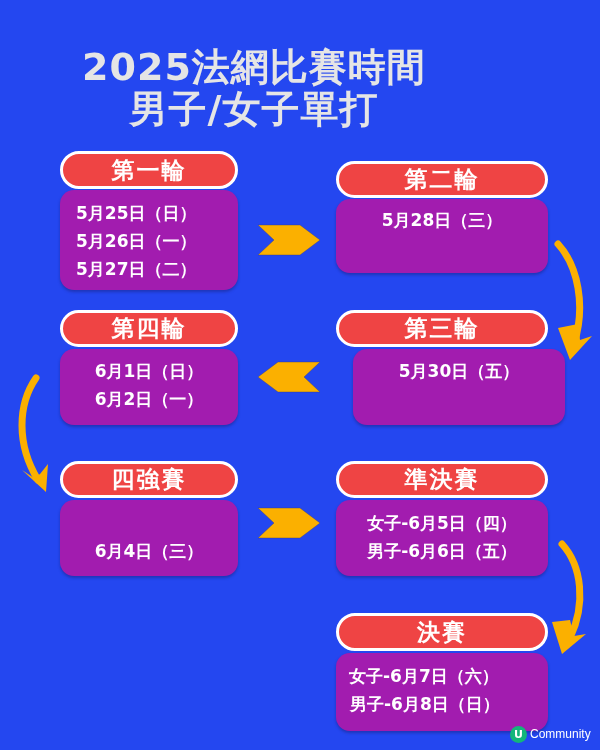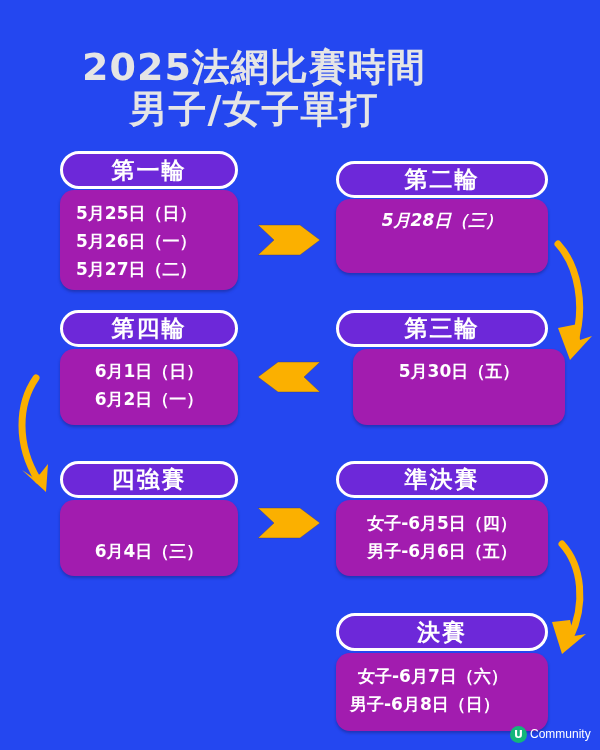--- a/index.html
+++ b/index.html
@@ -16,21 +16,21 @@
       text-align: center;
       font-weight: bold;
       font-size: 38px;
       letter-spacing: 1px;
       color: #e5e5e5;
     }
     .title.l1 { top: 42px; }
     .title.l2 { top: 84px; }
     .pill {
       position: absolute;
-      background: #6d28d9;
+      background: #ef4444;
       border: 3px solid #ffffff;
       border-radius: 20px;
       text-align: center;
       font-weight: bold;
       font-size: 23px;
       color: #ffffff;
       letter-spacing: 2px;
       z-index: 2;
     }
     .body-box {
@@ -85,21 +85,21 @@
   <div class="body-box" style="left:60px; top:190px; width:178px; height:100px;">
     <div class="line" style="top:12px; text-align:left; padding-left:16px;">5月25日（日）</div>
     <div class="line" style="top:40px; text-align:left; padding-left:16px;">5月26日（一）</div>
     <div class="line" style="top:68px; text-align:left; padding-left:16px;">5月27日（二）</div>
   </div>
 </div>
 
 <div>
   <div class="pill" style="left:336px; top:161px; width:212px; height:37px; line-height:31px;">第二輪</div>
   <div class="body-box" style="left:336px; top:199px; width:212px; height:74px;">
-    <div class="line" style="top:10px;font-style:italic;">5月28日（三）</div>
+    <div class="line" style="top:10px;">5月28日（三）</div>
   </div>
 </div>
 
 <div>
   <div class="pill" style="left:336px; top:310px; width:212px; height:37px; line-height:31px;">第三輪</div>
   <div class="body-box" style="left:353px; top:349px; width:212px; height:76px;">
     <div class="line" style="top:11px;">5月30日（五）</div>
   </div>
 </div>
 
@@ -122,21 +122,21 @@
   <div class="pill" style="left:336px; top:461px; width:212px; height:37px; line-height:31px;">準決賽</div>
   <div class="body-box" style="left:336px; top:500px; width:212px; height:76px;">
     <div class="line" style="top:12px;">女子-6月5日（四）</div>
     <div class="line" style="top:40px;">男子-6月6日（五）</div>
   </div>
 </div>
 
 <div>
   <div class="pill" style="left:336px; top:613px; width:212px; height:38px; line-height:32px;">決賽</div>
   <div class="body-box" style="left:336px; top:653px; width:212px; height:78px;">
-    <div class="line" style="top:12px; text-align:left; padding-left:22px;">女子-6月7日（六）</div>
+    <div class="line" style="top:12px; text-align:left; padding-left:13px;">女子-6月7日（六）</div>
     <div class="line" style="top:40px; text-align:left; padding-left:14px;">男子-6月8日（日）</div>
   </div>
 </div>
 
 <svg class="arrow" style="left:256px; top:222px;" width="66" height="36" viewBox="0 0 66 36">
   <polygon points="2,3 44,3 64,18 44,33 2,33 18,18" fill="#FBB000" stroke="#3a3f7a" stroke-width="1" stroke-opacity="0.4"></polygon>
 </svg>
 
 <svg class="arrow" style="left:256px; top:359px;" width="66" height="36" viewBox="0 0 66 36">
   <polygon points="64,3 22,3 2,18 22,33 64,33 48,18" fill="#FBB000" stroke="#3a3f7a" stroke-width="1" stroke-opacity="0.4"></polygon>

